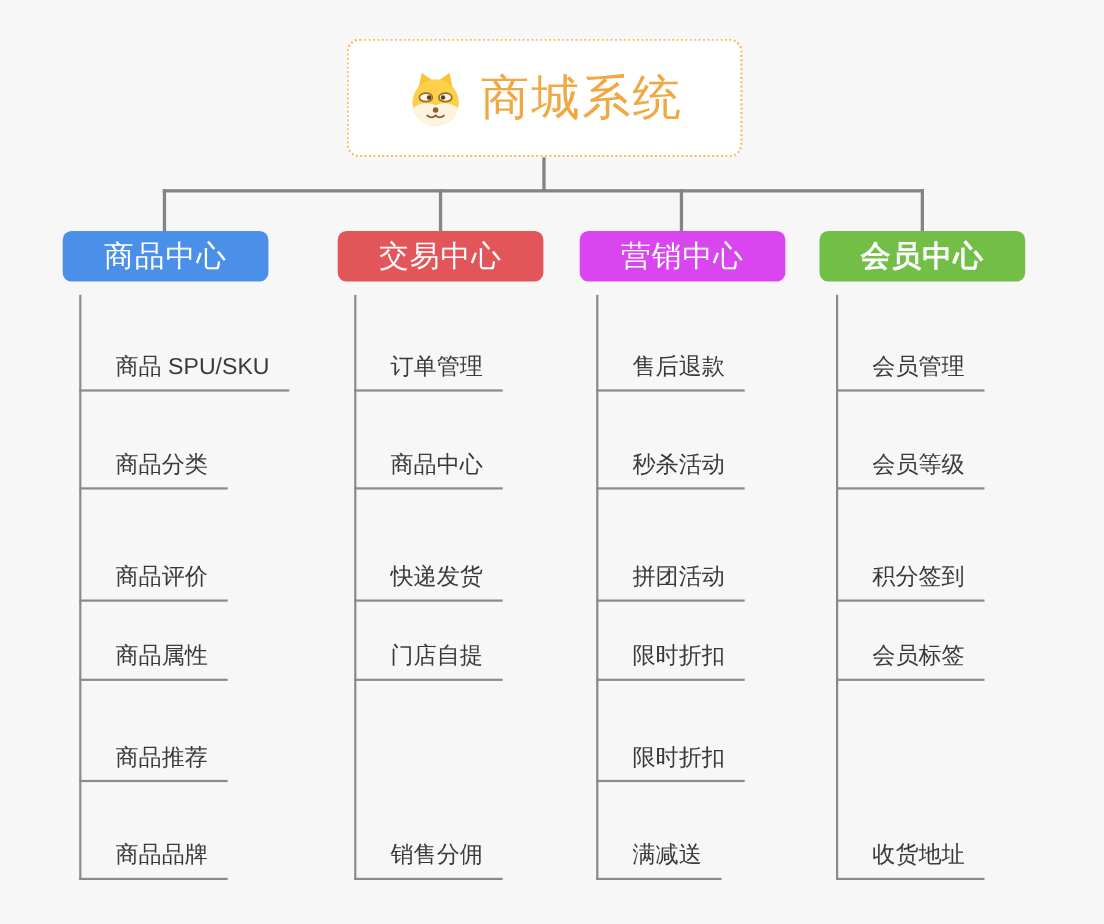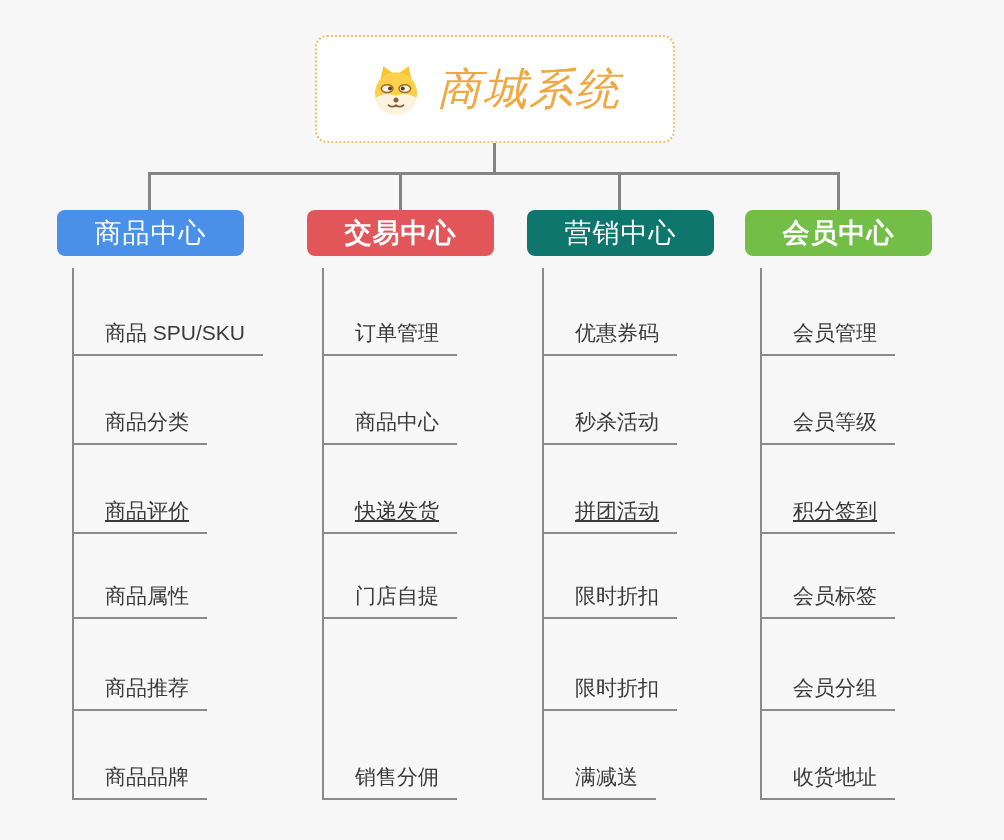--- a/index.html
+++ b/index.html
@@ -31,21 +31,21 @@
   .drop-2{left:618px;}
   .drop-3{left:837px;}
 
   
   .branch-box{
     position:absolute;top:210px;width:187px;height:46px;border-radius:8px;
     display:flex;align-items:center;justify-content:center;
     color:#ffffff;font-size:27px;letter-spacing:1px;
   }
   .bx-0{left:57px;}
-  .bx-1{left:307px;font-weight:bold;}
+  .bx-1{left:307px;}
   .bx-2{left:527px;}
   .bx-3{left:745px;}
 
   
   .trunk{position:absolute;top:268px;width:2px;height:532px;background:#8a8a8a;}
   .tr-0{left:72px;}
   .tr-1{left:322px;}
   .tr-2{left:542px;}
   .tr-3{left:760px;}
 
@@ -58,21 +58,21 @@
     border-bottom:2px solid #8a8a8a;
     font-size:21px;color:#3a3a3a;white-space:nowrap;
     width:max-content;
   }
   .lx-0{left:72px;}
   .lx-1{left:322px;}
   .lx-2{left:542px;}
   .lx-3{left:760px;}
   .ly-0{top:309px;}
   .ly-1{top:398px;}
-  .ly-2{top:487px;text-decoration:underline;}
+  .ly-2{top:500px;}
   .ly-3{top:572px;}
   .ly-4{top:664px;}
   .ly-5{top:753px;}
 </style>
 </head>
 <body>
 
 <div class="canvas">
 
   <div class="root-node">
@@ -89,60 +89,59 @@
 
       <ellipse cx="21.5" cy="31.5" rx="7" ry="4.6" fill="#fff8e7" stroke="#a06a2c" stroke-width="1.8"></ellipse>
       <circle cx="25" cy="31.5" r="2.4" fill="#5c4018"></circle>
       <ellipse cx="42.5" cy="31.5" rx="7" ry="4.6" fill="#fff8e7" stroke="#a06a2c" stroke-width="1.8"></ellipse>
       <circle cx="40" cy="31.5" r="2.4" fill="#5c4018"></circle>
 
       <circle cx="32" cy="45" r="3" fill="#8b5e3c"></circle>
 
       <path d="M23 51 Q27.5 55 32 51 Q36.5 55 41 51" fill="none" stroke="#8b5e3c" stroke-width="2" stroke-linecap="round"></path>
     </svg>
-    <span class="root-title" style="color: rgb(240, 168, 67); font-style: italic;">商城系统</span>
+    <span class="root-title" style="color: rgb(240, 168, 67);">商城系统</span>
   </div>
 
   <div class="line root-stub"></div>
   <div class="line bus"></div>
   <div class="line drop drop-0"></div>
   <div class="line drop drop-1"></div>
   <div class="line drop drop-2"></div>
   <div class="line drop drop-3"></div>
 
   <div class="branch-box bx-0" style="background-color: rgb(74, 143, 232);">商品中心</div>
   <div class="branch-box bx-1" style="background-color: rgb(226, 85, 88);">交易中心</div>
-  <div class="branch-box bx-2" style="background-color: #0f766e;">营销中心</div>
+  <div class="branch-box bx-2" style="background-color: #d946ef;">营销中心</div>
   <div class="branch-box bx-3" style="background-color: rgb(114, 190, 71); font-weight: bold;">会员中心</div>
 
   <div class="trunk tr-0"></div>
   <div class="trunk tr-1"></div>
   <div class="trunk tr-2"></div>
   <div class="trunk tr-3"></div>
 
   <div class="leaf lx-0 ly-1">商品分类</div>
   <div class="leaf lx-0 ly-0">商品 SPU/SKU</div>
   <div class="leaf lx-0 ly-2">商品评价</div>
   <div class="leaf lx-0 ly-3">商品属性</div>
   <div class="leaf lx-0 ly-4">商品推荐</div>
   <div class="leaf lx-0 ly-5">商品品牌</div>
 
   <div class="leaf lx-1 ly-0">订单管理</div>
   <div class="leaf lx-1 ly-1">商品中心</div>
   <div class="leaf lx-1 ly-2">快递发货</div>
   <div class="leaf lx-1 ly-3">门店自提</div>
   <div class="leaf lx-1 ly-5">销售分佣</div>
 
-  <div class="leaf lx-2 ly-0">优惠券码</div>
+  <div class="leaf lx-2 ly-0">售后退款</div>
   <div class="leaf lx-2 ly-1">秒杀活动</div>
   <div class="leaf lx-2 ly-2">拼团活动</div>
   <div class="leaf lx-2 ly-3">限时折扣</div>
   <div class="leaf lx-2 ly-4">限时折扣</div>
   <div class="leaf lx-2 ly-5">满减送</div>
 
   <div class="leaf lx-3 ly-0">会员管理</div>
   <div class="leaf lx-3 ly-1">会员等级</div>
   <div class="leaf lx-3 ly-2">积分签到</div>
   <div class="leaf lx-3 ly-3">会员标签</div>
-  <div class="leaf lx-3 ly-4">会员分组</div>
   <div class="leaf lx-3 ly-5">收货地址</div>
 
 </div>
 
 </body></html>

